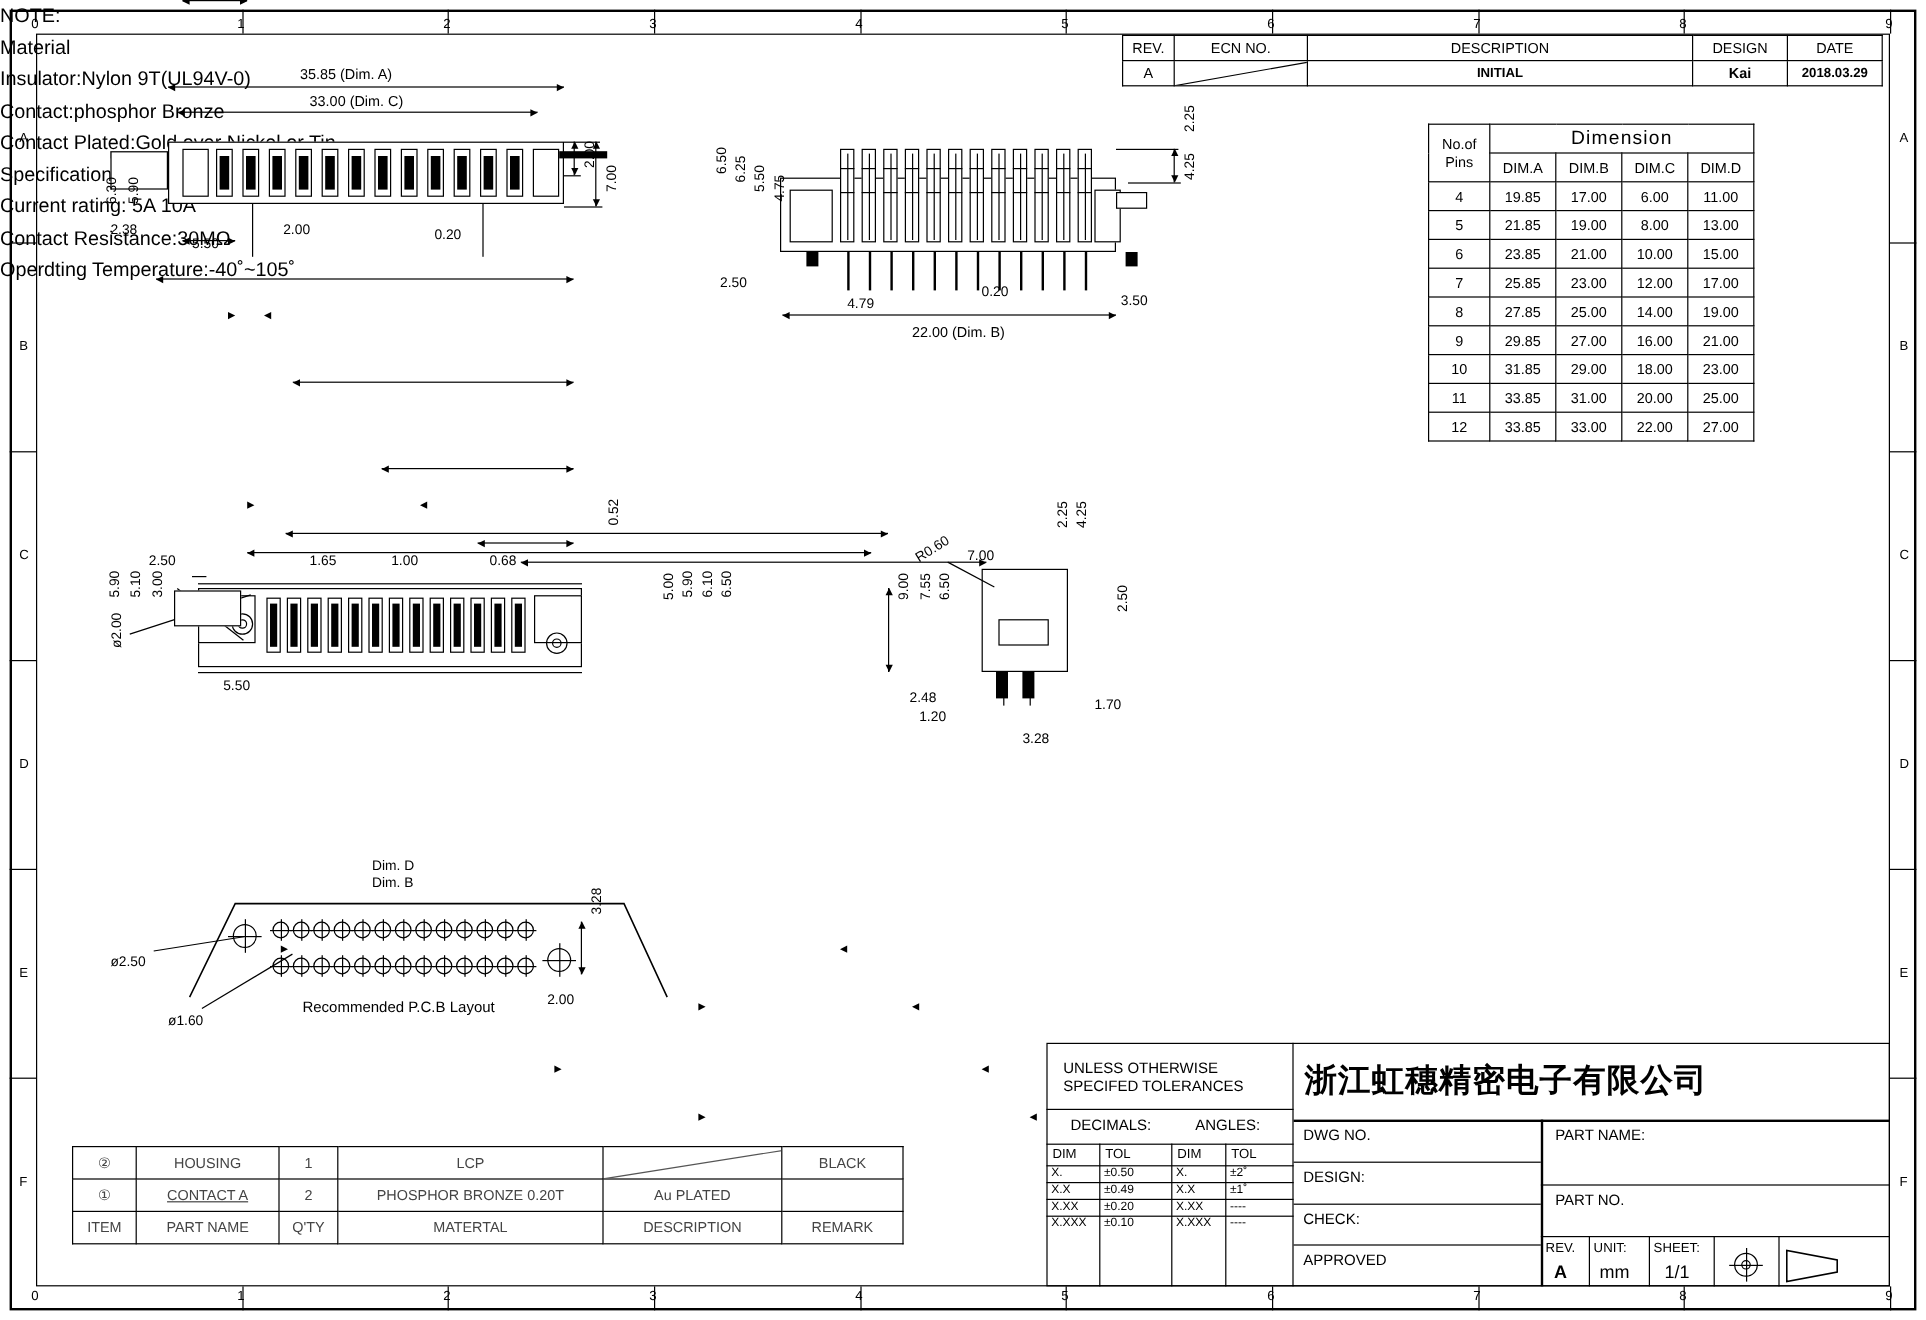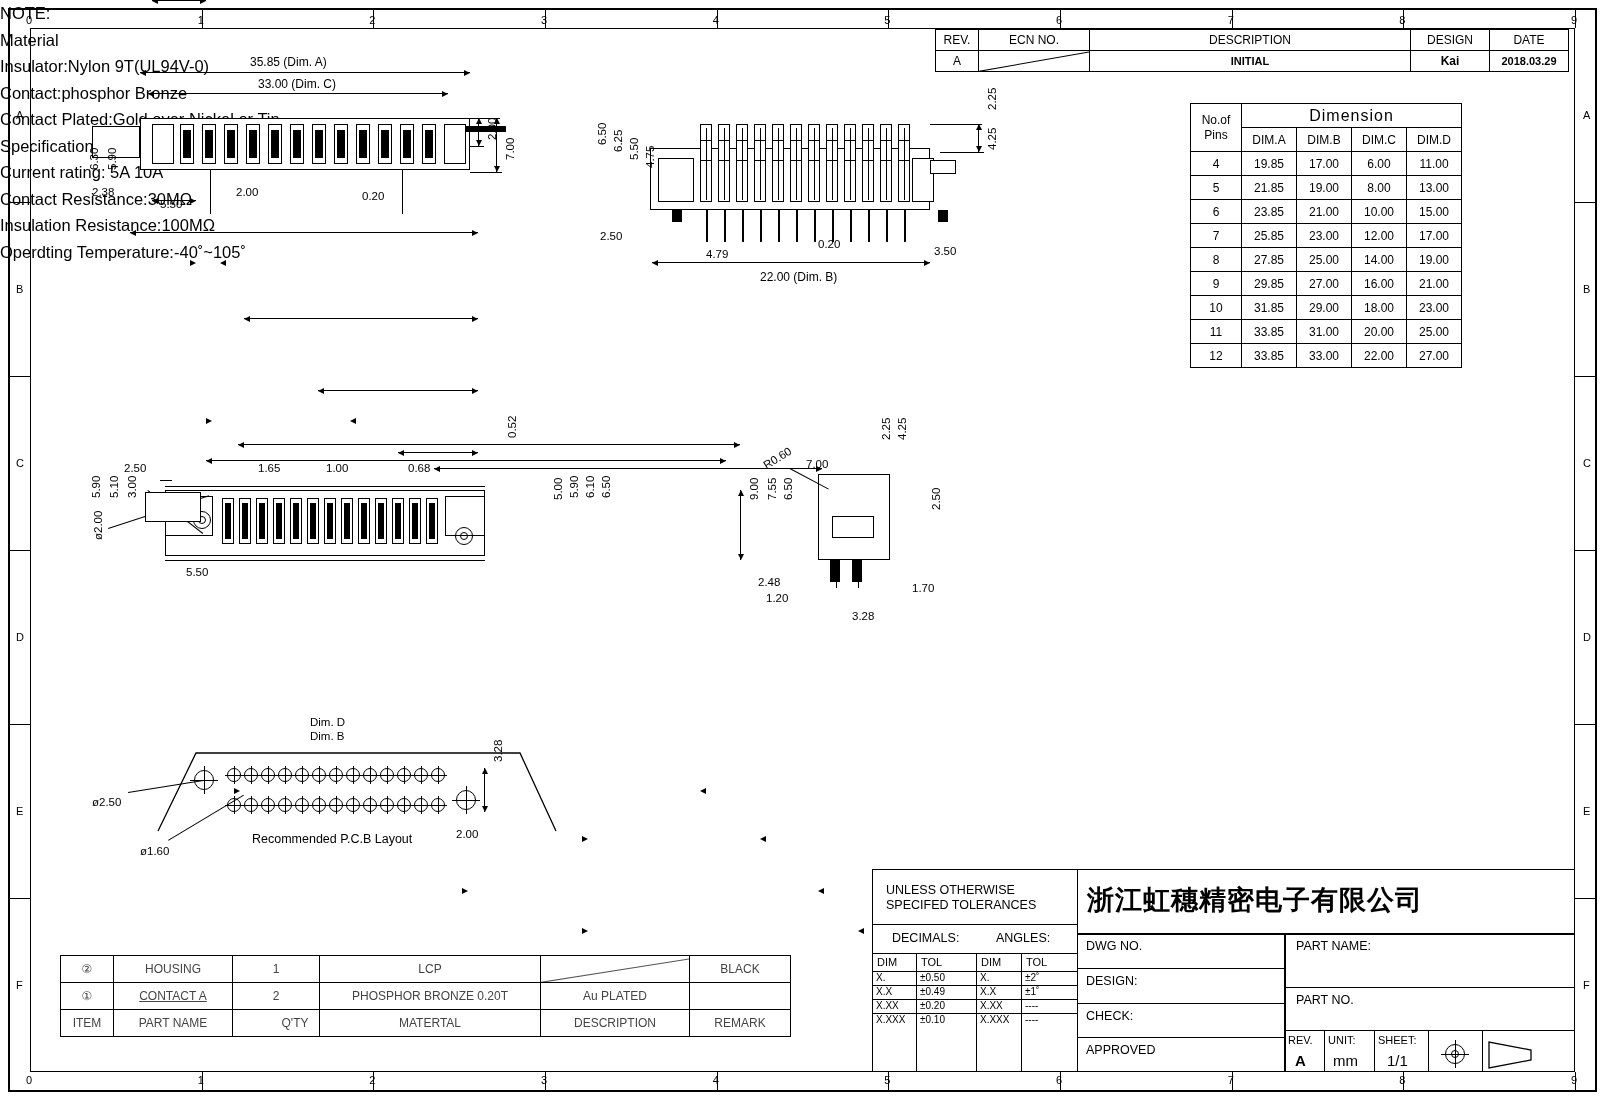--- a/index.html
+++ b/index.html
@@ -225,21 +225,20 @@
   <div id="note">
     <div>NOTE:</div>
     <div id="note-lines">
         <div>Material</div>
         <div>Insulator:Nylon 9T(UL94V-0)</div>
         <div>Contact:phosphor Bronze</div>
         <div>Contact Plated:Gold over Nickel or Tin</div>
         <div>Specification</div>
         <div>Current rating:  5A 10A</div>
         <div>Contact Resistance:30MΩ</div>
-        <div>Insulation Resistance:100MΩ</div>
         <div>Operdting Temperature:-40˚~105˚</div>
       </div>
   </div>
 
   <table class="t" id="parts-table">
     <tbody id="parts-body">
         <tr>
           <td style="width: 52px;">②</td>
           <td style="width: 118px;">HOUSING</td>
           <td style="width: 48px;">1</td>
@@ -255,21 +254,21 @@
           <td style="width: 52px;">①</td>
           <td style="width: 118px; text-decoration: underline;">CONTACT A</td>
           <td style="width: 48px;">2</td>
           <td style="width: 220px;">PHOSPHOR BRONZE 0.20T</td>
           <td style="width: 148px;">Au PLATED</td>
           <td style="width: 100px;"></td>
         </tr>
         <tr>
           <td style="width: 52px;">ITEM</td>
           <td style="width: 118px;">PART NAME</td>
-          <td style="width: 48px; padding-left: 38px;">Q'TY</td>
+          <td style="width: 48px;">Q'TY</td>
           <td style="width: 220px;">MATERTAL</td>
           <td style="width: 148px;">DESCRIPTION</td>
           <td style="width: 100px;">REMARK</td>
         </tr>
       </tbody>
   </table>
 
   <div id="title-block">
       <div style="position:absolute;left:872px;top:869px;width:703px;height:203px;border:1.5px solid #000;box-sizing:border-box;"></div>
       <div style="position:absolute;left:872px;top:869px;width:206px;height:203px;border-right:1.5px solid #000;box-sizing:border-box;"></div>

